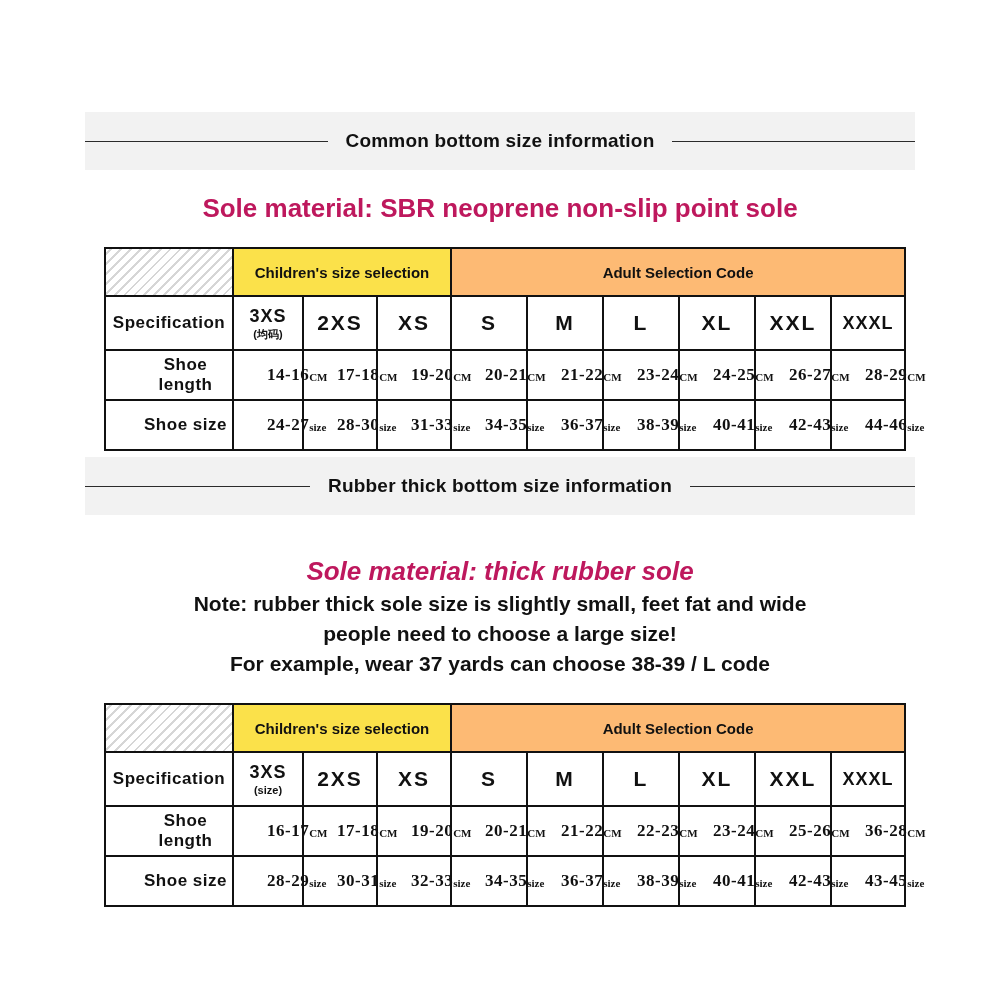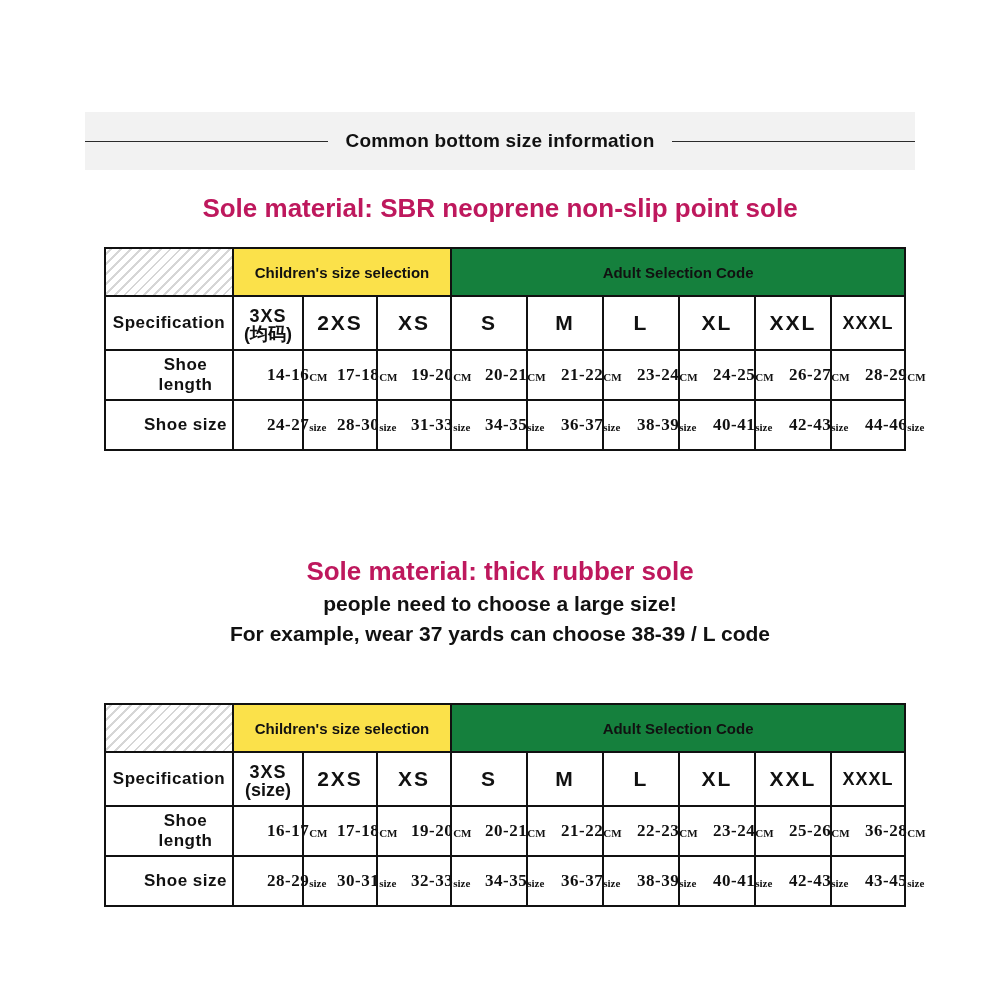--- a/index.html
+++ b/index.html
@@ -93,26 +93,26 @@
     background:
       repeating-linear-gradient(
         -45deg,
         #ffffff 0px,
         #ffffff 5px,
         #d6d6d6 5px,
         #d6d6d6 7px
       );
   }
   .kids-hdr { background: #fbe14a; font-size: 15px; margin-top: 38px; }
-  .adult-hdr { background: #15803d; font-size: 15px; }
+  .adult-hdr { background: #fdba74; font-size: 15px; }
 
   .row-label { font-size: 17px; text-align: left; padding-left: 8px; letter-spacing: .5px; }
   .size-code { font-size: 21px; letter-spacing: 2px; }
   .size-code.small { font-size: 18px; letter-spacing: 1px; }
-  .size-code .sub { display: block; font-size: 18px; letter-spacing: 0; line-height: 14px; }
+  .size-code .sub { display: block; font-size: 11px; letter-spacing: 0; line-height: 14px; }
 
   .meas { font-size: 17px; letter-spacing: .5px; white-space: nowrap; font-family: Liberation Serif, serif; }
   .meas .unit { font-size: 11px; vertical-align: -1px; letter-spacing: 0; }
 
   
   col.c-label { width: 128px; }
   col.c-3xs   { width: 70px; }
   col.c-2xs   { width: 74px; }
   col.c-xs    { width: 74px; }
   col.c-s     { width: 76px; }
@@ -189,24 +189,30 @@
         <td class="meas"><span>34-35</span><span class="unit">size</span></td>
         <td class="meas"><span>36-37</span><span class="unit">size</span></td>
         <td class="meas"><span>38-39</span><span class="unit">size</span></td>
         <td class="meas"><span>40-41</span><span class="unit">size</span></td>
         <td class="meas"><span>42-43</span><span class="unit">size</span></td>
         <td class="meas"><span>44-46</span><span class="unit">size</span></td>
       </tr>
     </tbody>
   </table>
 
-
-  <div class="heading" style="top:556px;">Sole material: thick rubber sole</div>
+  <div class="banner" style="top:457px;">
+    <span class="rule"></span>
+    <span class="banner-text">Rubber thick bottom size information</span>
+    <span class="rule"></span>
+  </div>
+
+  <div class="heading" style="top:556px;font-style:italic;">Sole material: thick rubber sole</div>
 
   <div class="note-block" style="top:589px;">
+    <div>Note: rubber thick sole size is slightly small, feet fat and wide</div>
     <div>people need to choose a large size!</div>
     <div>For example, wear 37 yards can choose 38-39 / L code</div>
   </div>
 
   <table class="size-table" style="top:703px;">
     <colgroup>
       <col class="c-label">
         <col class="c-3xs">
         <col class="c-2xs">
         <col class="c-xs">

